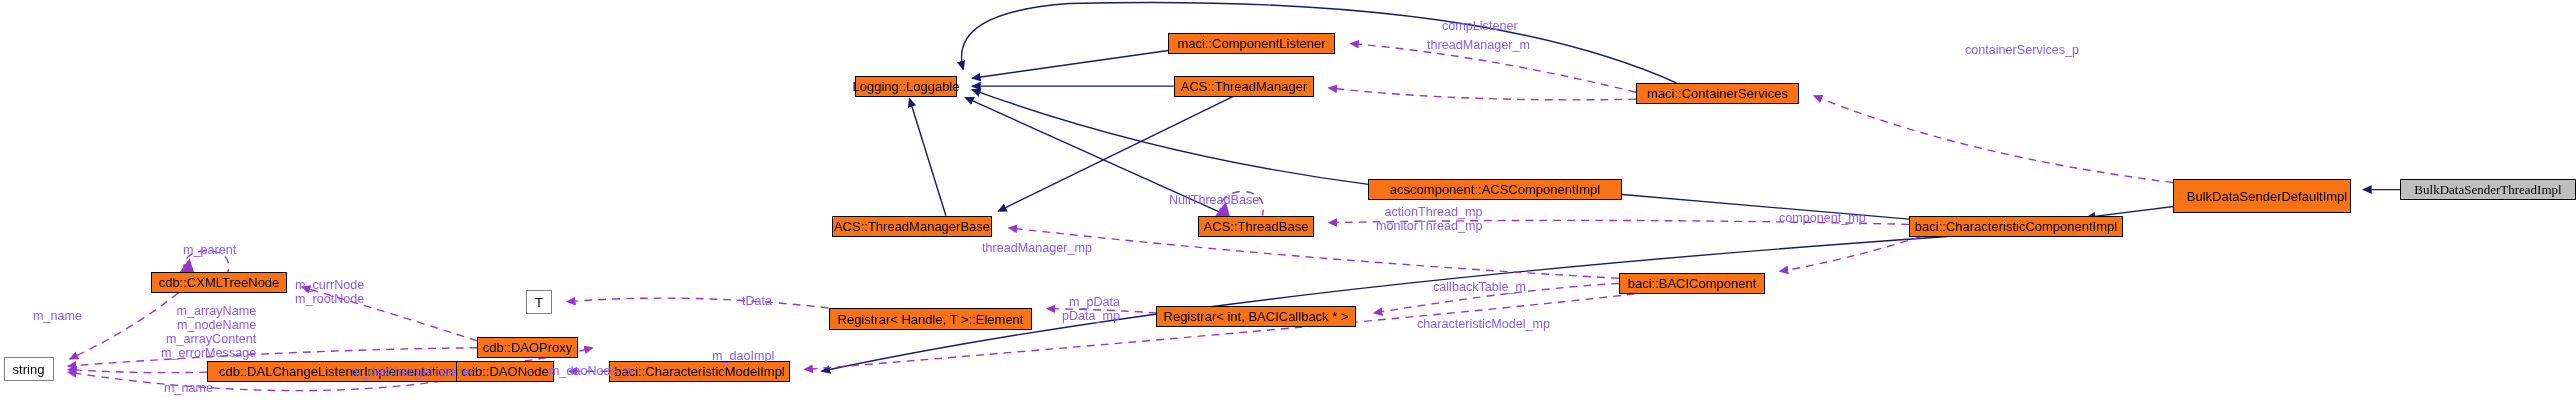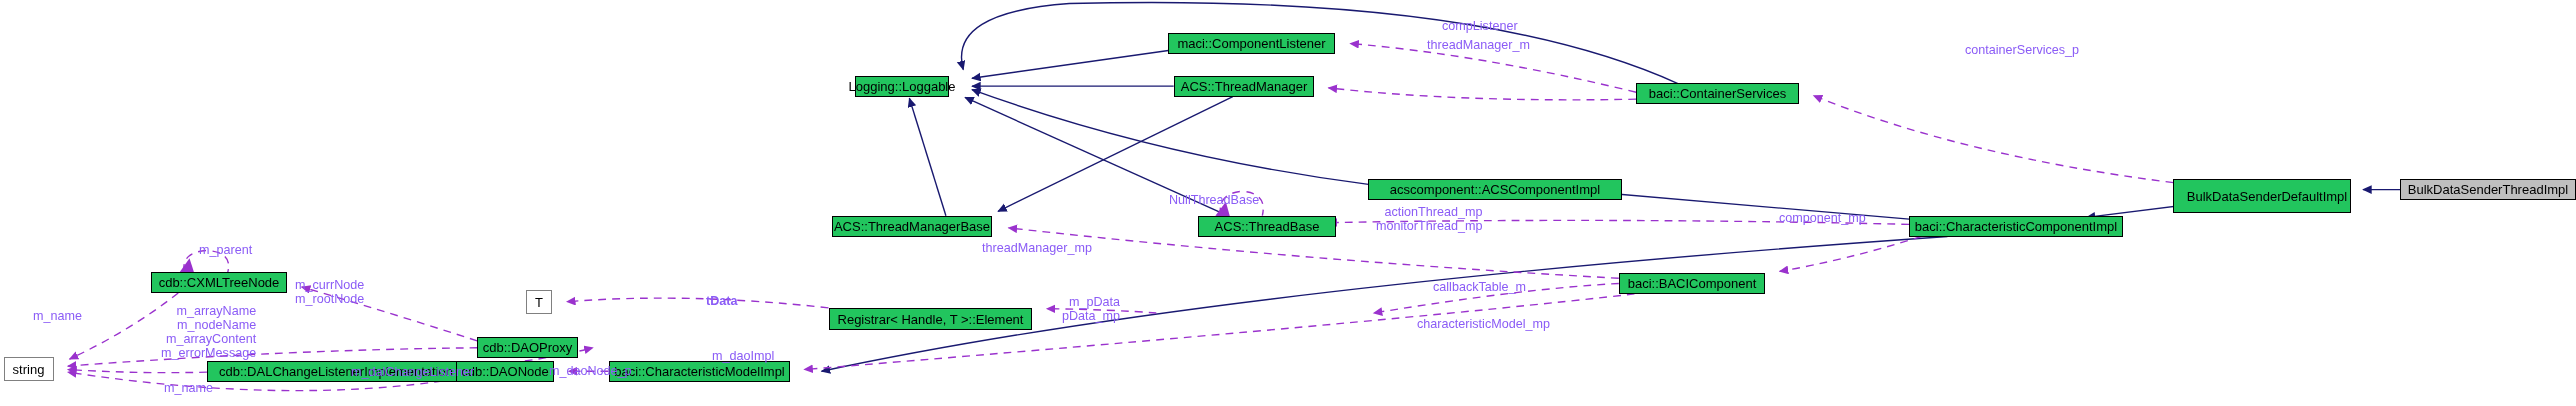--- a/index.html
+++ b/index.html
@@ -18,21 +18,21 @@
   svg#edges {
     position: absolute;
     top: 0; left: 0;
     width: 2576px;
     height: 407px;
   }
   .node-box {
     position: absolute;
     box-sizing: border-box;
     border: 0.9px solid #000000;
-    background: #22c55e;
+    background: #f97316;
     color: #000000;
     display: flex;
     align-items: center;
     justify-content: center;
     font-size: 13px;
     line-height: 1;
     white-space: nowrap;
     letter-spacing: 0px;
     cursor: pointer;
   }
@@ -143,49 +143,49 @@
 
     <path class="edge-line usage" d="M524,436 Q330,466 78,428" marker-end="url(#au)"></path>
 
     <path class="edge-line usage" d="M238,428 Q160,430 78,425" marker-end="url(#au)"></path>
   </svg>
 
   <div class="node-box" style="left:1168px;top:33px;width:167px;height:21px;">
     <span class="node-label">maci::ComponentListener</span>
   </div>
 
-  <div class="node-box" style="left:855px;top:76px;width:94px;height:21px;text-align:center;">
+  <div class="node-box" style="left:855px;top:76px;width:102px;height:21px;text-align:center;">
     <span class="node-label">Logging::Loggable</span>
   </div>
 
   <div class="node-box" style="left:1174px;top:76px;width:140px;height:21px;">
     <span class="node-label">ACS::ThreadManager</span>
   </div>
 
   <div class="node-box" style="left:1636px;top:83px;width:163px;height:21px;">
-    <span class="node-label">baci::ContainerServices</span>
+    <span class="node-label">maci::ContainerServices</span>
   </div>
 
   <div class="node-box" style="left:1368px;top:179px;width:254px;height:21px;">
     <span class="node-label">acscomponent::ACSComponentImpl</span>
   </div>
 
   <div class="node-box" style="left:2173px;top:179px;width:178px;height:34px;padding-left:10px;">
     <span class="node-label">BulkDataSenderDefaultImpl</span>
   </div>
 
-  <div class="node-box highlight" style="left:2400px;top:179px;width:176px;height:21px;">
+  <div class="node-box highlight" style="left:2400px;top:179px;width:176px;height:21px;font-family:Liberation Serif, serif;">
     <span class="node-label">BulkDataSenderThreadImpl</span>
   </div>
 
   <div class="node-box" style="left:832px;top:216px;width:160px;height:21px;">
     <span class="node-label">ACS::ThreadManagerBase</span>
   </div>
 
-  <div class="node-box" style="left:1198px;top:216px;width:138px;height:21px;">
+  <div class="node-box" style="left:1198px;top:216px;width:116px;height:21px;">
     <span class="node-label">ACS::ThreadBase</span>
   </div>
 
   <div class="node-box" style="left:1909px;top:216px;width:214px;height:21px;">
     <span class="node-label">baci::CharacteristicComponentImpl</span>
   </div>
 
   <div class="node-box" style="left:151px;top:272px;width:136px;height:21px;">
     <span class="node-label">cdb::CXMLTreeNode</span>
   </div>
@@ -195,20 +195,23 @@
   </div>
 
   <div class="node-box soft" style="left:526px;top:290px;width:26px;height:24px;">
     <span class="node-label">T</span>
   </div>
 
   <div class="node-box" style="left:829px;top:308px;width:203px;height:22px;">
     <span class="node-label">Registrar&lt; Handle, T &gt;::Element</span>
   </div>
 
+  <div class="node-box" style="left:1156px;top:306px;width:200px;height:21px;">
+    <span class="node-label">Registrar&lt; int, BACICallback * &gt;</span>
+  </div>
 
   <div class="node-box" style="left:477px;top:337px;width:101px;height:21px;">
     <span class="node-label">cdb::DAOProxy</span>
   </div>
 
   <div class="node-box soft" style="left:3.5px;top:357px;width:50px;height:24px;">
     <span class="node-label">string</span>
   </div>
 
   <div class="node-box" style="left:207px;top:361px;width:258px;height:21px;">
@@ -224,30 +227,30 @@
   </div>
 
   <div class="edge-label" style="left:1442px;top:19px;">compListener</div>
   <div class="edge-label" style="left:1427px;top:38px;">threadManager_m</div>
   <div class="edge-label" style="left:1965px;top:43px;">containerServices_p</div>
   <div class="edge-label" style="left:1169px;top:193px;">NullThreadBase</div>
   <div class="edge-label center" style="left:1376px;top:205px;">actionThread_mp
 monitorThread_mp</div>
   <div class="edge-label" style="left:1779px;top:211px;">component_mp</div>
   <div class="edge-label" style="left:982px;top:241px;">threadManager_mp</div>
-  <div class="edge-label" style="left:175px;top:243px;padding-left:24px;">m_parent</div>
+  <div class="edge-label" style="left:159px;top:243px;padding-left:24px;">m_parent</div>
   <div class="edge-label" style="left:295px;top:278px;">m_currNode
 m_rootNode</div>
   <div class="edge-label" style="left:1433px;top:280px;">callbackTable_m</div>
   <div class="edge-label" style="left:33px;top:309px;">m_name</div>
   <div class="edge-label center" style="left:161px;top:304px;">m_arrayName
 m_nodeName
 m_arrayContent
 m_errorMessage</div>
-  <div class="edge-label" style="left:706px;top:294px;font-weight:bold;">tData</div>
+  <div class="edge-label" style="left:742px;top:294px;">tData</div>
   <div class="edge-label center" style="left:1062px;top:295px;">m_pData
 pData_mp</div>
   <div class="edge-label" style="left:1417px;top:317px;">characteristicModel_mp</div>
   <div class="edge-label" style="left:712px;top:349px;">m_daoImpl</div>
   <div class="edge-label" style="left:351px;top:365px;">m_dalChangeListener</div>
   <div class="edge-label" style="left:549px;top:364px;">m_daoNode_p</div>
   <div class="edge-label" style="left:164px;top:381px;">m_name</div>
 
 </div>
 

